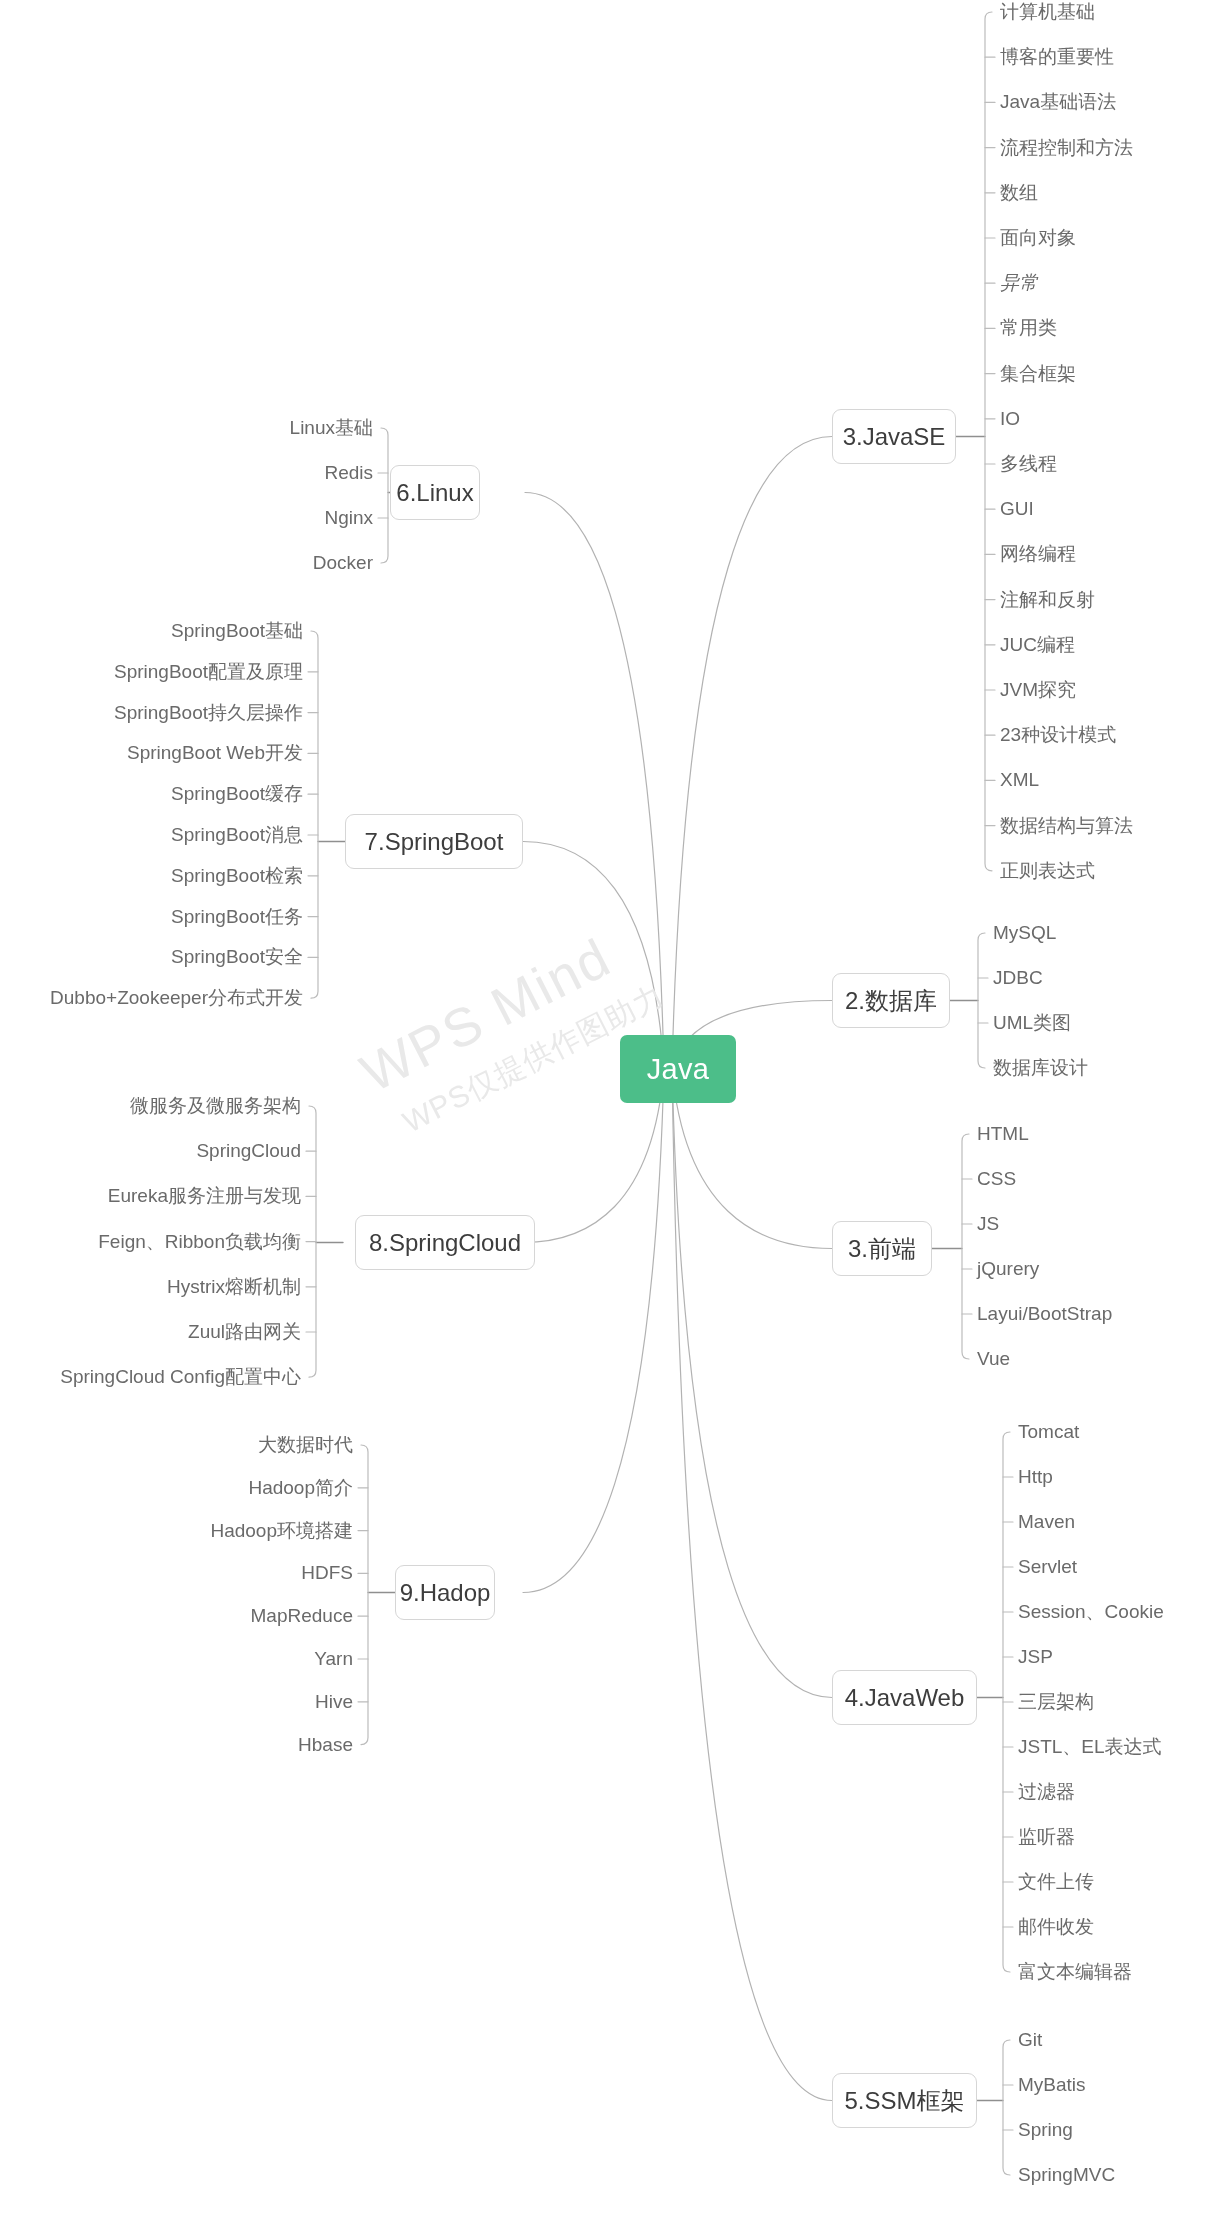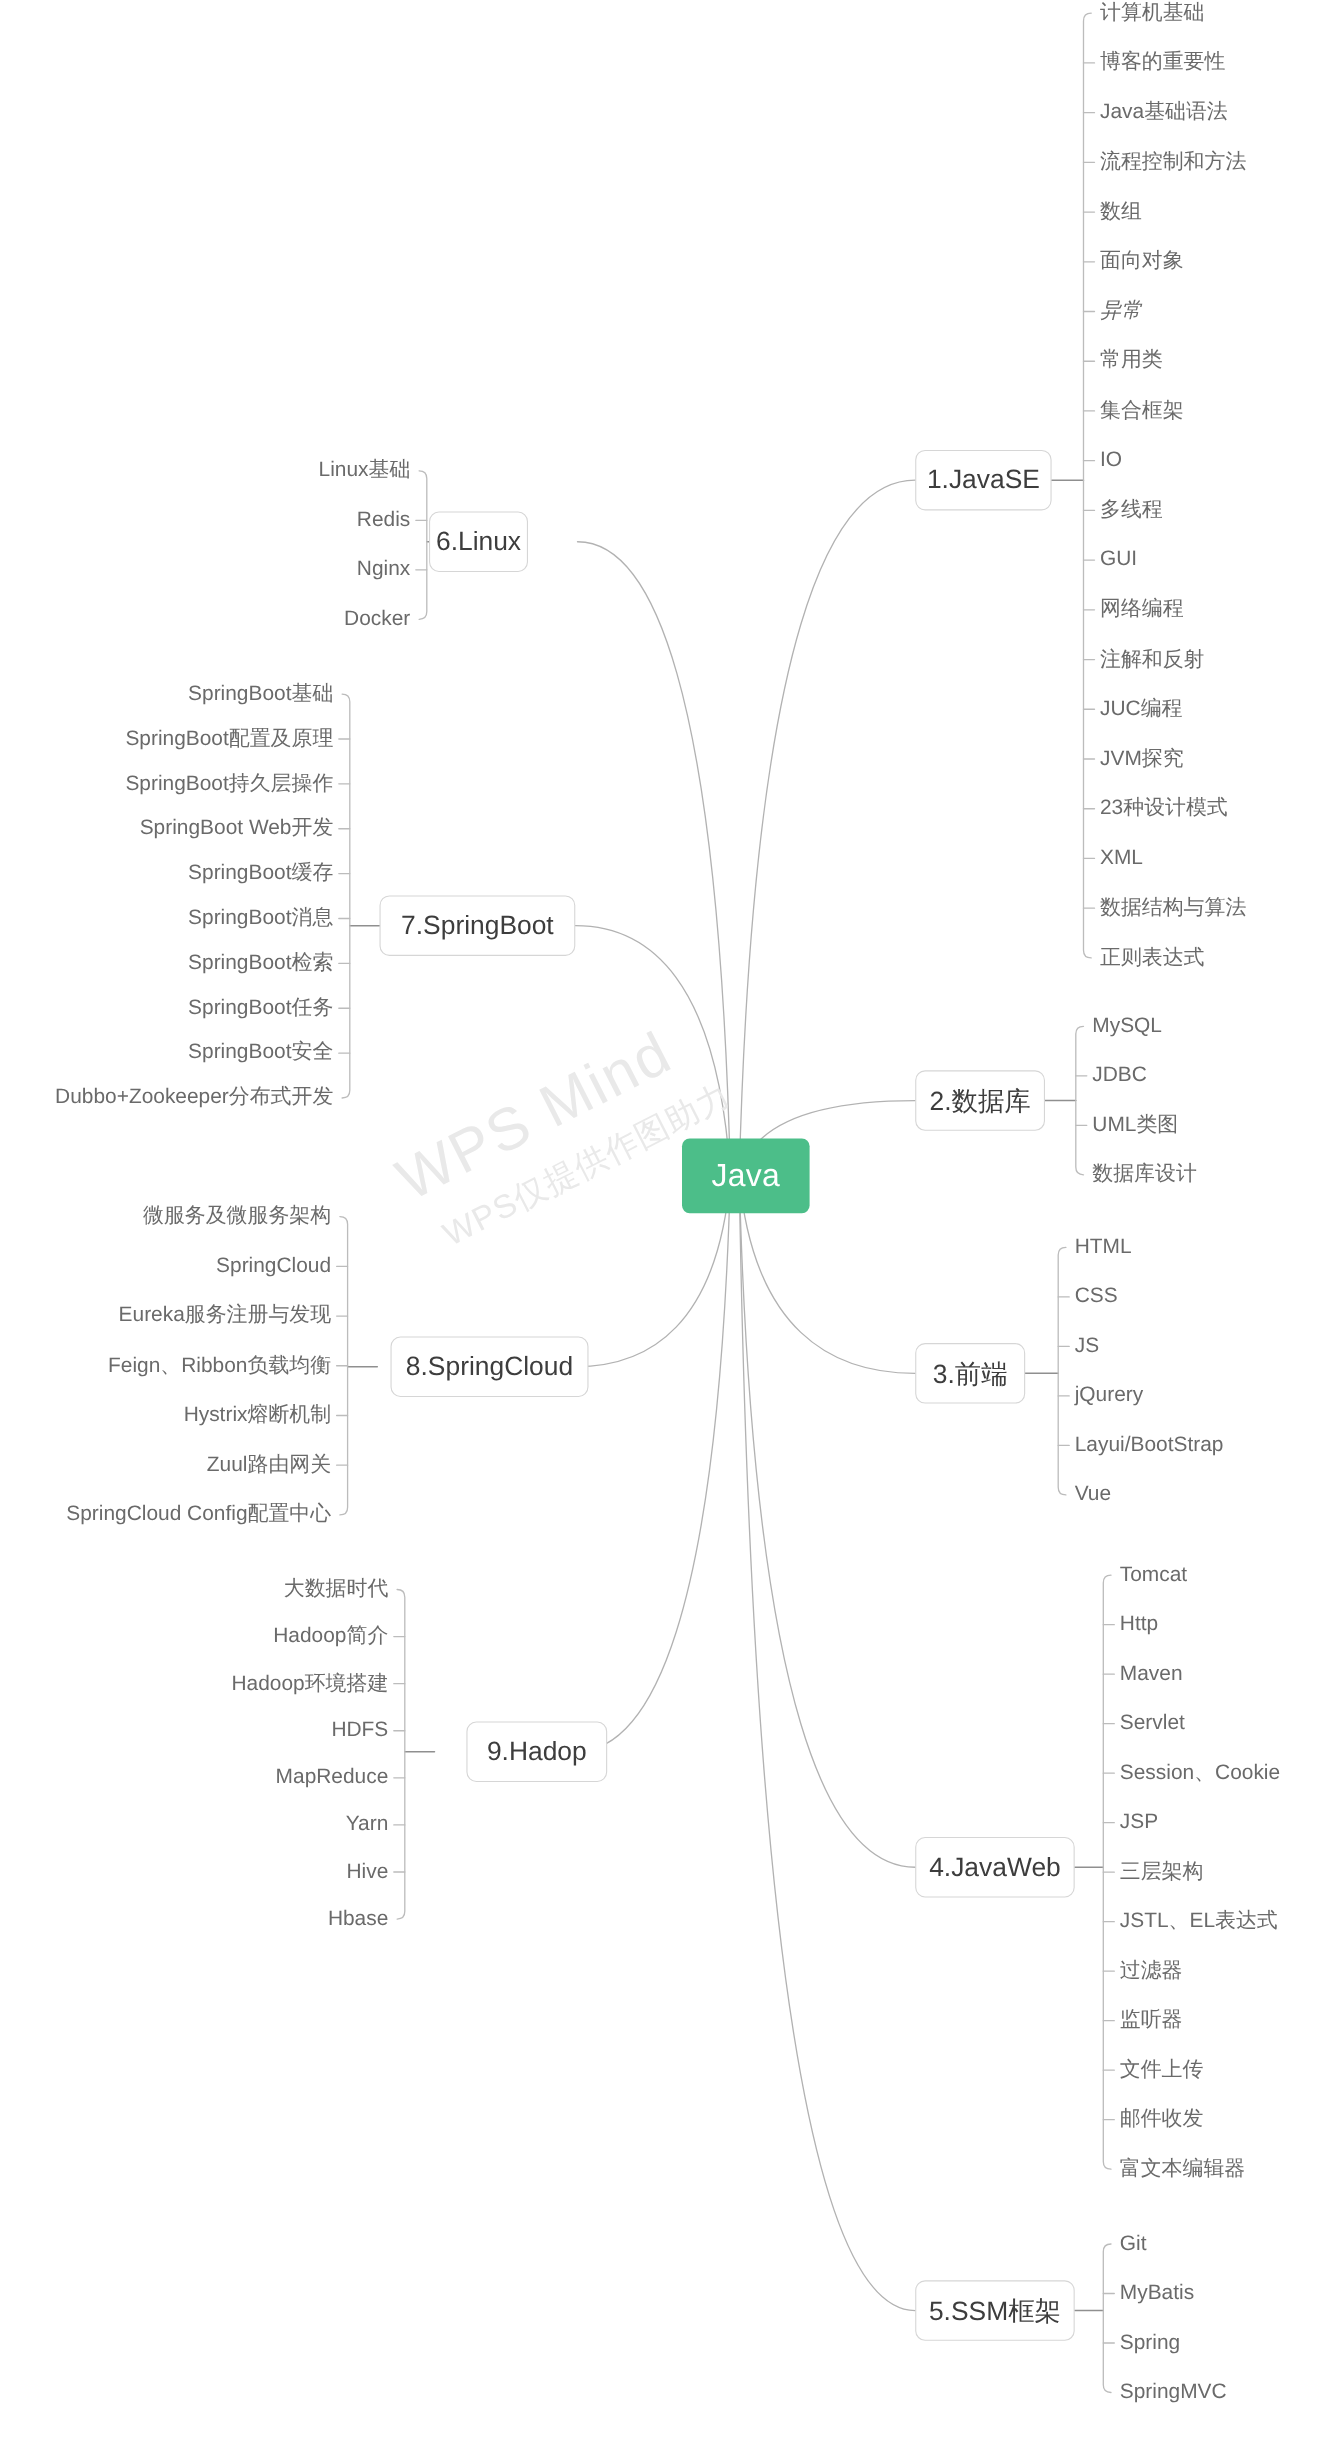--- a/index.html
+++ b/index.html
@@ -184,21 +184,21 @@
 
   <div class="watermark">
     <div class="wm-l1">WPS Mind</div>
     <div class="wm-l2">WPS仅提供作图助力</div>
   </div>
 
   <div class="node-root" id="root-node" style="left: 620px; top: 1035px; width: 116px; height: 68px; background: rgb(76, 190, 137);">Java</div>
 
   <div id="branch-layer">
       <div class="node-branch" style="left: 832px; top: 409px; width: 124px; height: 55px;">
-        <span>1.JavaSE</span>
+        <span>3.JavaSE</span>
       </div>
       <div class="node-branch" style="left: 832px; top: 973px; width: 118px; height: 55px;">
         <span>2.数据库</span>
       </div>
       <div class="node-branch" style="left: 832px; top: 1221px; width: 100px; height: 55px;">
         <span>3.前端</span>
       </div>
       <div class="node-branch" style="left: 832px; top: 1670px; width: 145px; height: 55px;">
         <span>4.JavaWeb</span>
       </div>
@@ -207,21 +207,21 @@
       </div>
       <div class="node-branch" style="left: 390px; top: 465px; width: 90px; height: 55px;">
         <span>6.Linux</span>
       </div>
       <div class="node-branch" style="left: 345px; top: 814px; width: 178px; height: 55px;">
         <span>7.SpringBoot</span>
       </div>
       <div class="node-branch" style="left: 355px; top: 1215px; width: 180px; height: 55px; align-items: center;">
         <span>8.SpringCloud</span>
       </div>
-      <div class="node-branch" style="left: 395px; top: 1565px; width: 128px; height: 55px; margin-left: 29px;">
+      <div class="node-branch" style="left: 395px; top: 1565px; width: 100px; height: 55px;">
         <span>9.Hadop</span>
       </div>
     </div>
   <div id="leaf-layer">
       <div class="leaf right" style="top: 2px; left: 1000px;">计算机基础</div>
       <div class="leaf right" style="top: 47.2px; left: 1000px;">博客的重要性</div>
       <div class="leaf right" style="top: 92.4px; left: 1000px;">Java基础语法</div>
       <div class="leaf right" style="top: 137.6px; left: 1000px;">流程控制和方法</div>
       <div class="leaf right" style="top: 182.8px; left: 1000px;">数组</div>
       <div class="leaf right" style="top: 228px; left: 1000px;">面向对象</div>

